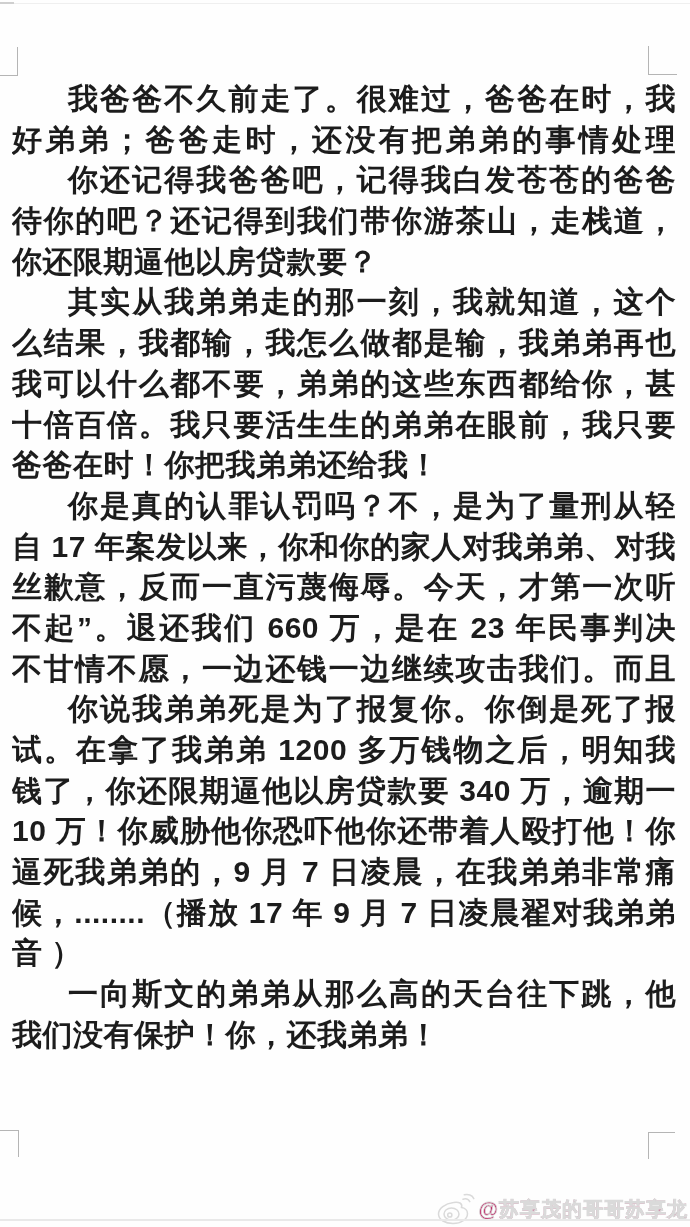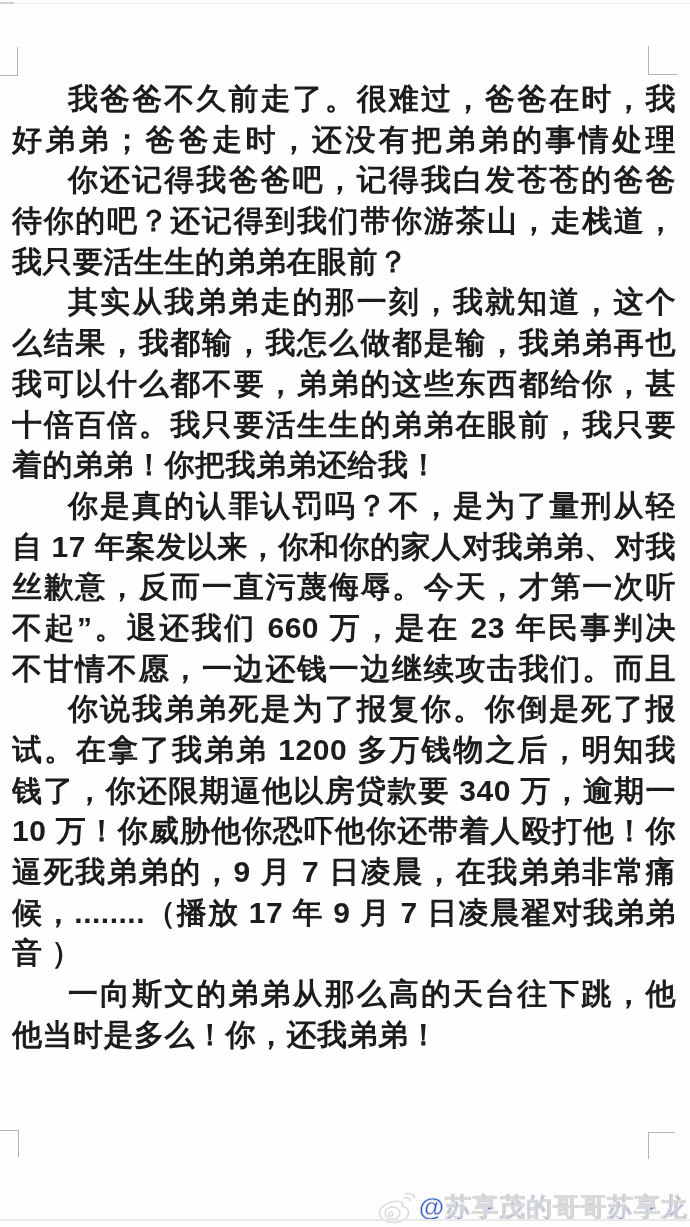--- a/index.html
+++ b/index.html
@@ -69,23 +69,23 @@
   
   .watermark {
     position: absolute;
     right: 2px; bottom: 2px;
     display: flex;
     align-items: center;
     gap: 3px;
     pointer-events: none;
   }
   .wm-text {
-    font-size: 26px;
+    font-size: 20px;
     font-weight: 700;
-    color: #1d4ed8;
+    color: #be185d;
     -webkit-text-stroke: 0.8px #dadada;
     letter-spacing: 1px;
     white-space: nowrap;
   }
 </style>
 </head>
 <body>
 
 <div class="page">
 
@@ -98,48 +98,48 @@
   <div class="crop br"></div>
 
   <div class="text-block" id="doc">
       <div class="paragraph">
         <div class="line indent">我爸爸不久前走了。很难过，爸爸在时，我们没有保护</div>
         <div class="line last">好弟弟；爸爸走时，还没有把弟弟的事情处理好，让他安心。</div>
       </div>
       <div class="paragraph">
         <div class="line indent">你还记得我爸爸吧，记得我白发苍苍的爸爸妈妈是怎么</div>
         <div class="line">待你的吧？还记得到我们带你游茶山，走栈道，全家大小老</div>
-        <div class="line last">我只要活生生的弟弟在眼前？</div>
+        <div class="line last">你还限期逼他以房贷款要？</div>
       </div>
       <div class="paragraph">
         <div class="line indent">其实从我弟弟走的那一刻，我就知道，这个案子不管什</div>
         <div class="line">么结果，我都输，我怎么做都是输，我弟弟再也回不来了。</div>
         <div class="line">我可以什么都不要，弟弟的这些东西都给你，甚至愿意给你</div>
         <div class="line">十倍百倍。我只要活生生的弟弟在眼前，我只要看得见摸得</div>
-        <div class="line last">着的弟弟！你把我弟弟还给我！</div>
+        <div class="line last">爸爸在时！你把我弟弟还给我！</div>
       </div>
       <div class="paragraph">
         <div class="line indent">你是真的认罪认罚吗？不，是为了量刑从轻才这么说的。</div>
         <div class="line">自 17 年案发以来，你和你的家人对我弟弟、对我们没有一</div>
         <div class="line">丝歉意，反而一直污蔑侮辱。今天，才第一次听到你的“对</div>
         <div class="line">不起”。退还我们 660 万，是在 23 年民事判决后，那时你心</div>
         <div class="line">不甘情不愿，一边还钱一边继续攻击我们。而且到现在民事</div>
       </div>
       <div class="paragraph">
         <div class="line indent">你说我弟弟死是为了报复你。你倒是死了报复我弟弟试</div>
         <div class="line">试。在拿了我弟弟 1200 多万钱物之后，明知我弟弟已经没</div>
         <div class="line">钱了，你还限期逼他以房贷款要 340 万，逾期一天付违约金</div>
         <div class="line">10 万！你威胁他你恐吓他你还带着人殴打他！你说，不是你</div>
         <div class="line">逼死我弟弟的，9 月 7 日凌晨，在我弟弟非常痛苦绝望的时</div>
         <div class="line">候，........（播放 17 年 9 月 7 日凌晨翟对我弟弟魔鬼般的语</div>
         <div class="line last">音 ）</div>
       </div>
       <div class="paragraph">
         <div class="line indent">一向斯文的弟弟从那么高的天台往下跳，他当时是多么</div>
-        <div class="line last">他当时是多么！你，还我弟弟！</div>
+        <div class="line last">我们没有保护！你，还我弟弟！</div>
       </div>
     </div>
 
   <div class="watermark">
     <svg width="38" height="32" viewBox="0 0 38 32" fill="none" stroke="#dadada" stroke-width="1.5" stroke-linecap="round">
       <path d="M16.5 9.5 C8 10.5 1.5 15.5 1.5 21 C1.5 27 8.5 30.5 16 30.5 C24 30.5 30.5 26.5 30.5 20.5 C30.5 17.5 28 15 24.5 14.5 C25.2 12.3 24.5 10.8 23 10 C21.3 9.2 18.8 9.1 16.5 9.5 Z"></path>
       <ellipse cx="14.5" cy="21" rx="7.5" ry="6"></ellipse>
       <circle cx="12.8" cy="22" r="2.1"></circle>
       <path d="M26 6.2 C28.4 5.4 31.3 6.2 32.8 8.6"></path>
       <path d="M27.3 1.8 C31.2 0.7 35.3 2.2 36.8 5.6"></path>

